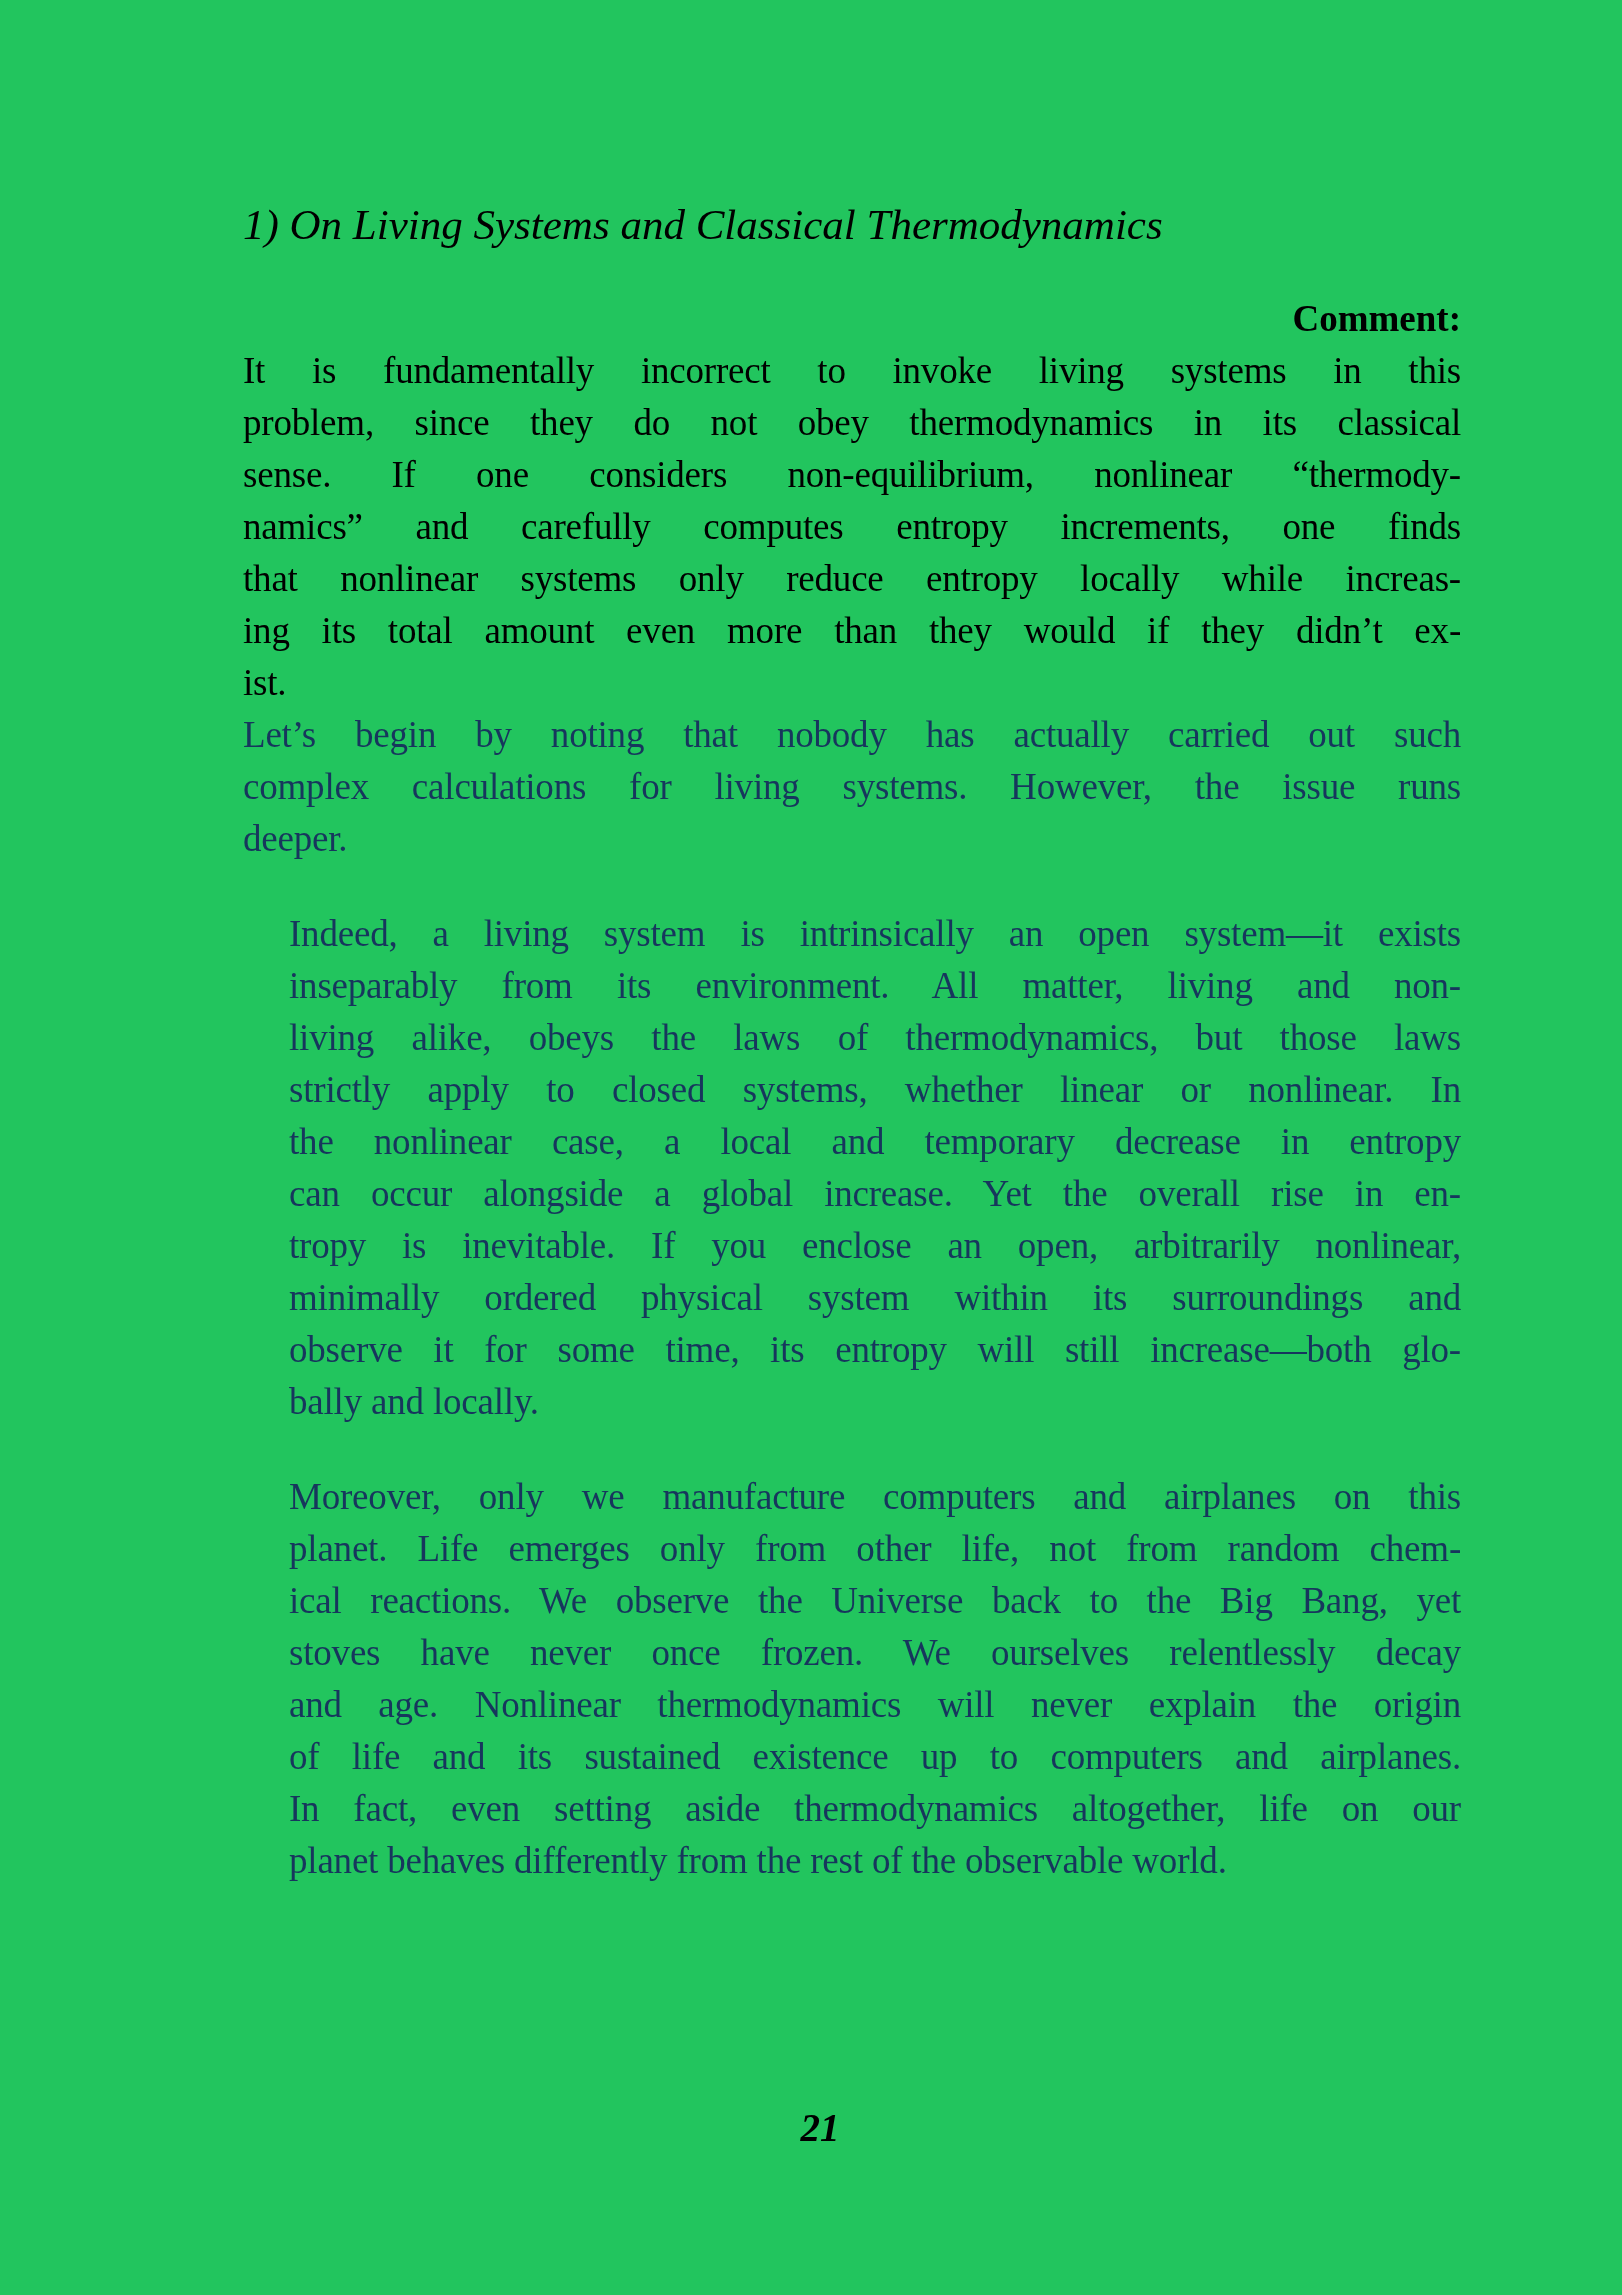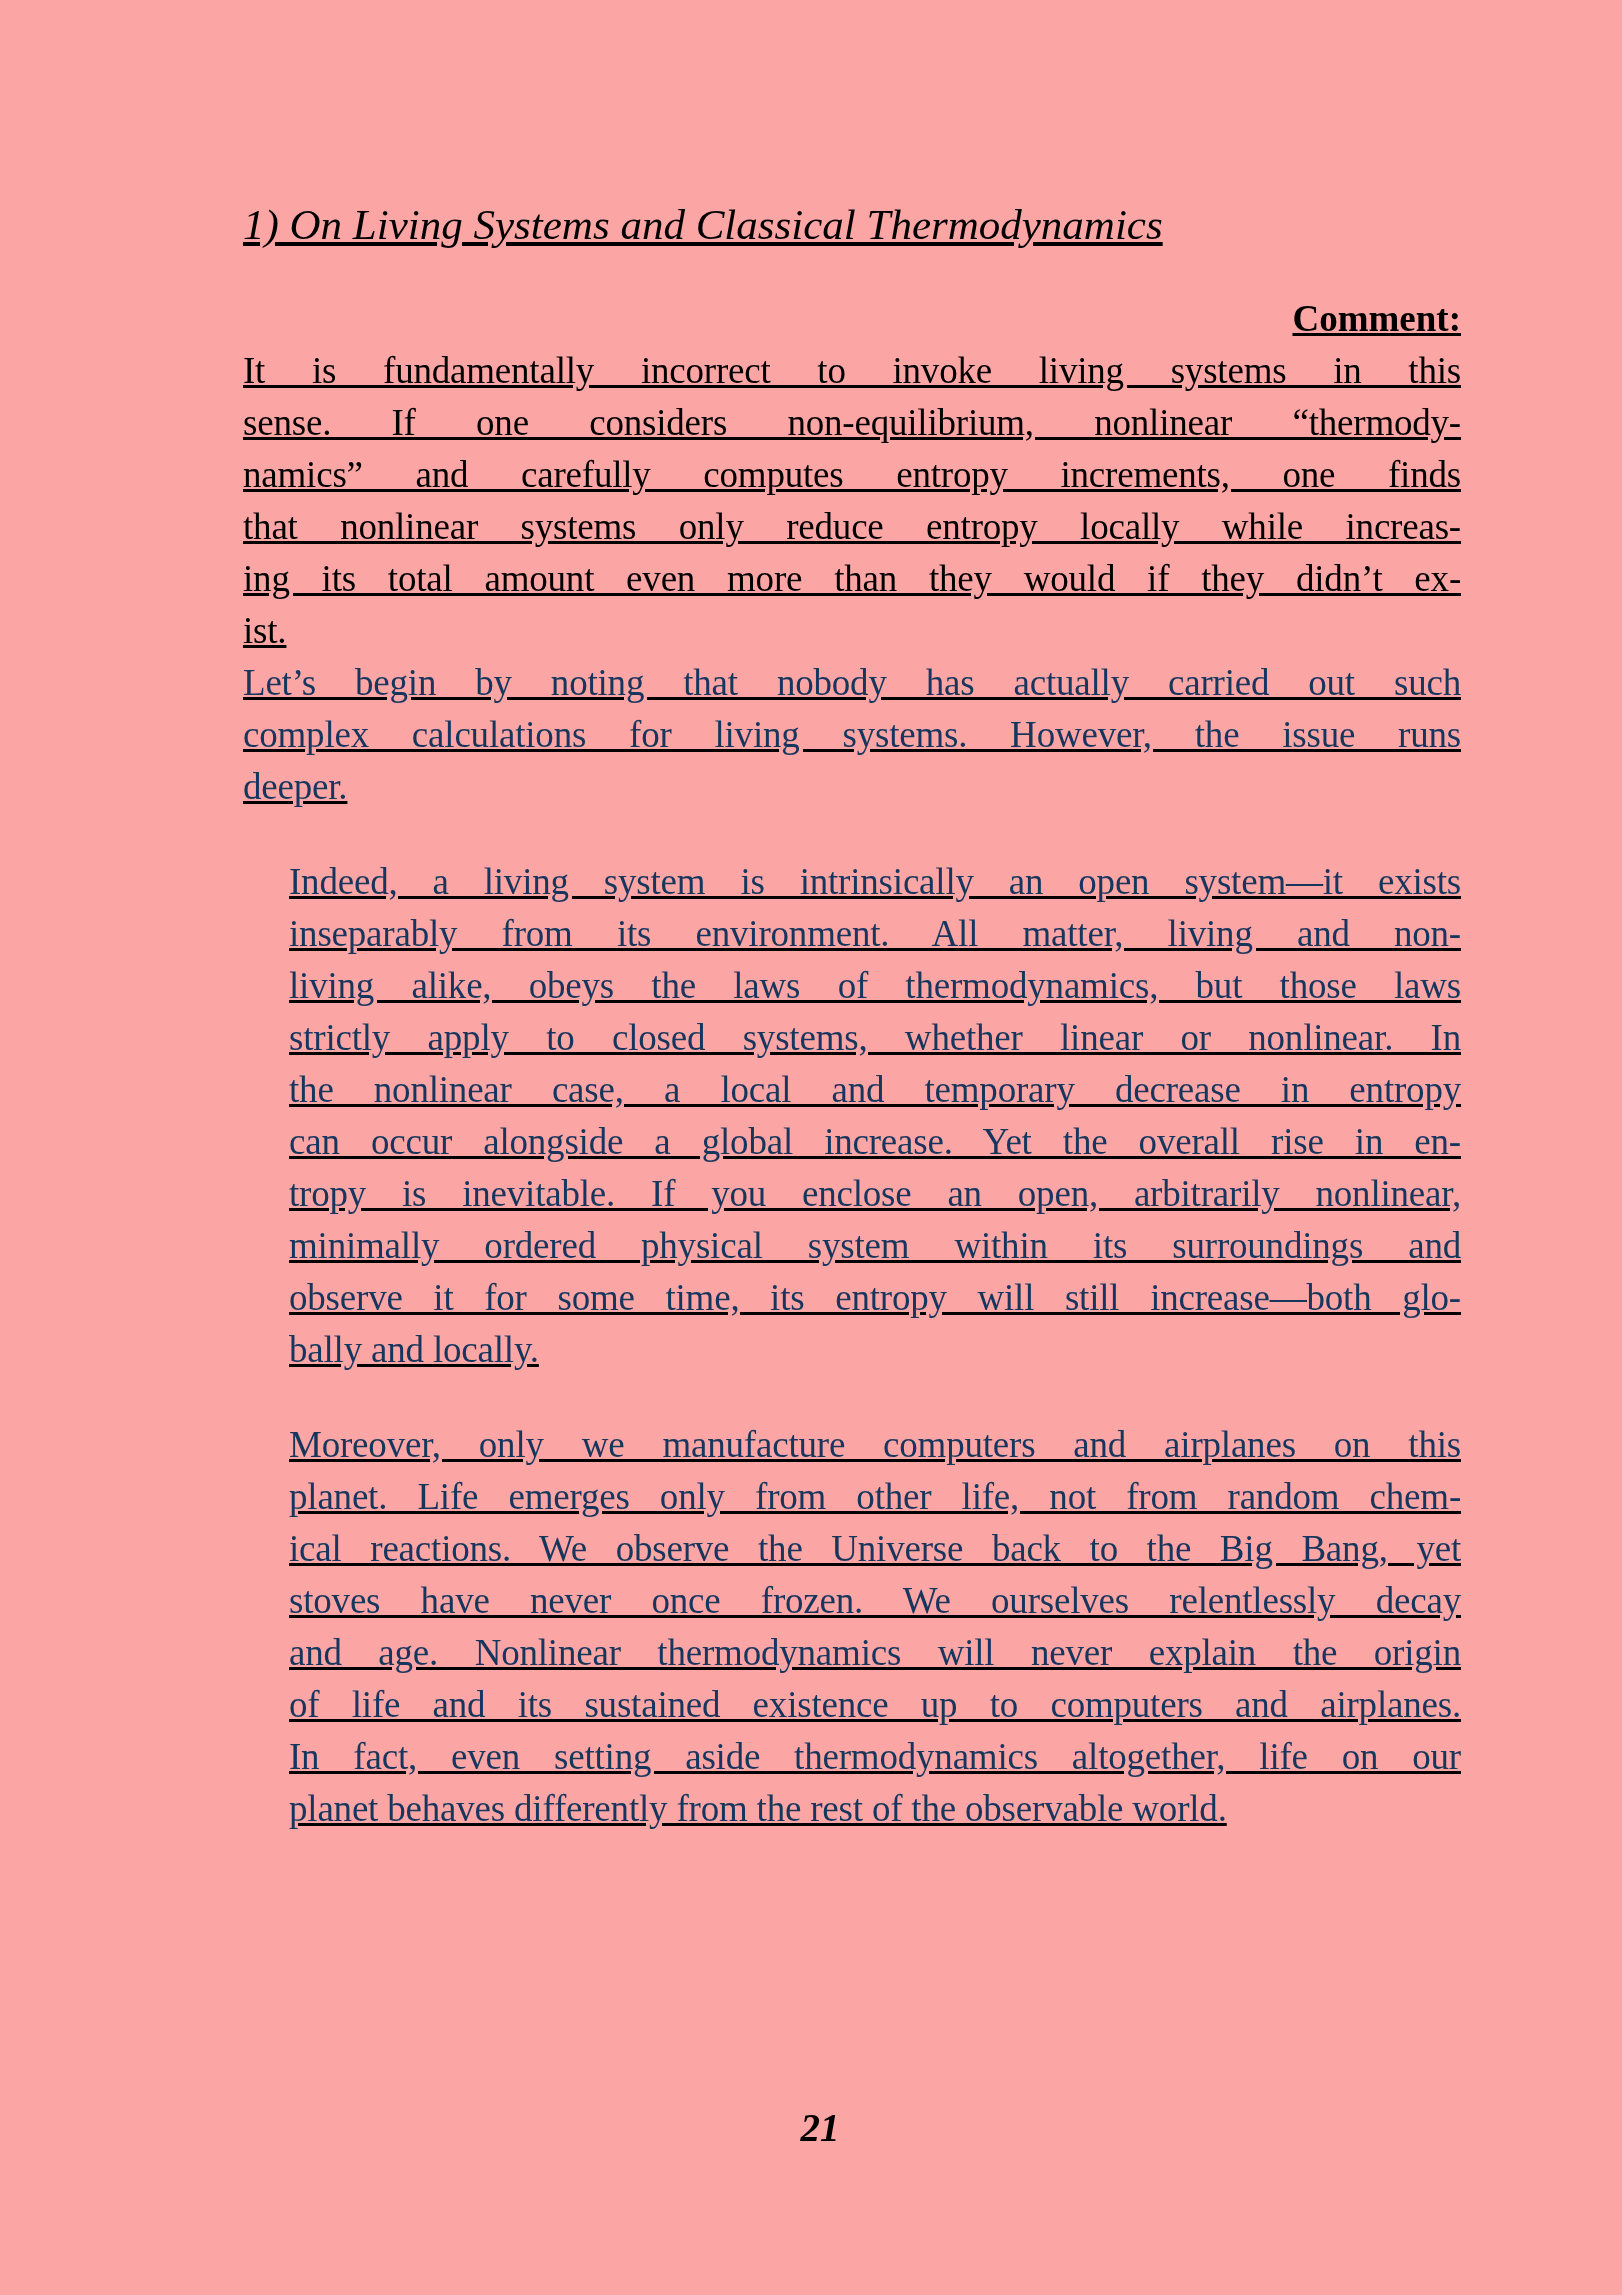--- a/index.html
+++ b/index.html
@@ -4,27 +4,26 @@
 <style>
   html, body {
     margin: 0;
     padding: 0;
     background: #ffffff;
   }
   .page {
     position: relative;
     width: 1623px;
     height: 2295px;
-    background: #fca5a5;
+    background: #22c55e;
     box-sizing: border-box;
     padding: 195px 162px 0 243px;
     font-family: "Liberation Serif", "DejaVu Serif", serif;
     color: #000000;
     overflow: hidden;
-    text-decoration: underline;
   }
   .heading {
     font-style: italic;
     font-size: 43px;
     line-height: 60px;
     margin-bottom: 38px;
     white-space: nowrap;
   }
   .label {
     font-weight: bold;
@@ -69,20 +68,21 @@
 <body>
 
 <div class="page">
 
   <div class="heading">1) On Living Systems and Classical Thermodynamics</div>
 
   <div class="label">Comment:</div>
 
   <div class="para black-text" style="color: rgb(0, 0, 0);">
       <div class="line">It is fundamentally incorrect to invoke living systems in this</div>
+      <div class="line">problem, since they do not obey thermodynamics in its classical</div>
       <div class="line">sense. If one considers non-equilibrium, nonlinear “thermody-</div>
       <div class="line">namics” and carefully computes entropy increments, one finds</div>
       <div class="line">that nonlinear systems only reduce entropy locally while increas-</div>
       <div class="line">ing its total amount even more than they would if they didn’t ex-</div>
       <div class="line last">ist.</div>
     </div>
 
 
   <div class="para blue-text" style="color: rgb(23, 54, 93);">
       <div class="line">Let’s begin by noting that nobody has actually carried out such</div>

